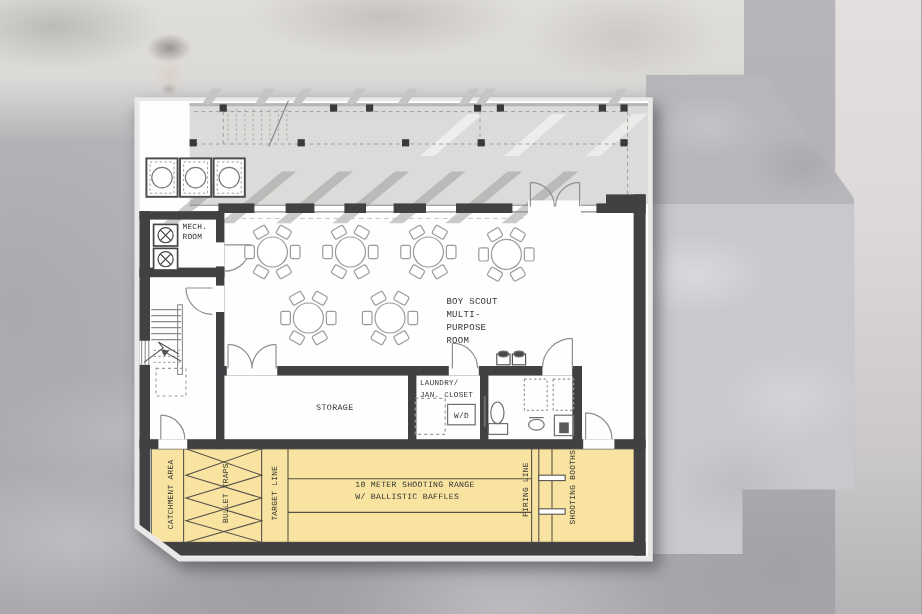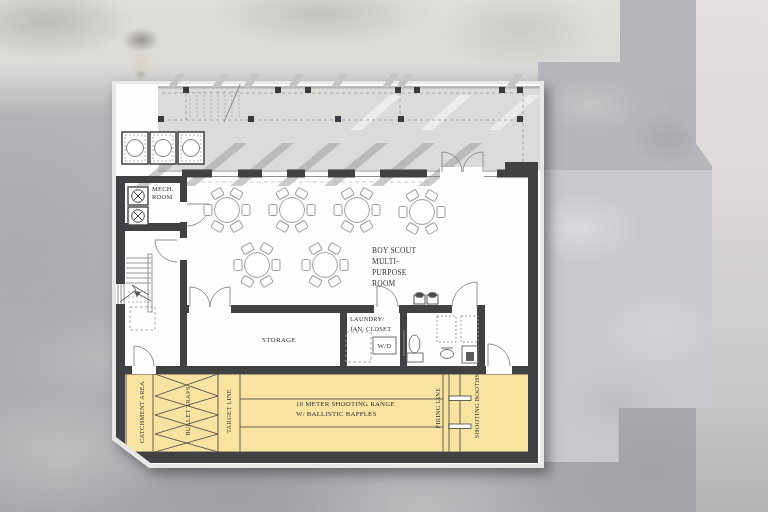--- a/index.html
+++ b/index.html
@@ -1,18 +1,18 @@
 <!DOCTYPE html>
 <html><head>
 <meta charset="utf-8">
 <style>
   html,body{margin:0;padding:0;background:#888;}
   .stage{position:relative;width:768px;height:512px;overflow:hidden;
     background:#b2b1b5;
-    font-family:Liberation Serif, serif;}
+    font-family:Liberation Mono, monospace;}
   
   .bg-base{position:absolute;inset:0;
     background:
       radial-gradient(ellipse 180px 90px at 8% 88%, rgba(255,255,255,.22), transparent 70%),
       radial-gradient(ellipse 220px 120px at 30% 96%, rgba(140,138,142,.35), transparent 75%),
       radial-gradient(ellipse 260px 140px at 85% 92%, rgba(150,148,152,.38), transparent 70%),
       radial-gradient(ellipse 200px 90px at 55% 99%, rgba(230,228,230,.30), transparent 70%),
       radial-gradient(ellipse 160px 200px at 2% 50%, rgba(165,163,167,.5), transparent 75%),
       radial-gradient(ellipse 140px 70px at 12% 70%, rgba(220,218,220,.25), transparent 70%),
       linear-gradient(180deg,#b6b5b9 0%,#b0afb3 55%,#a9a8ac 100%);}

